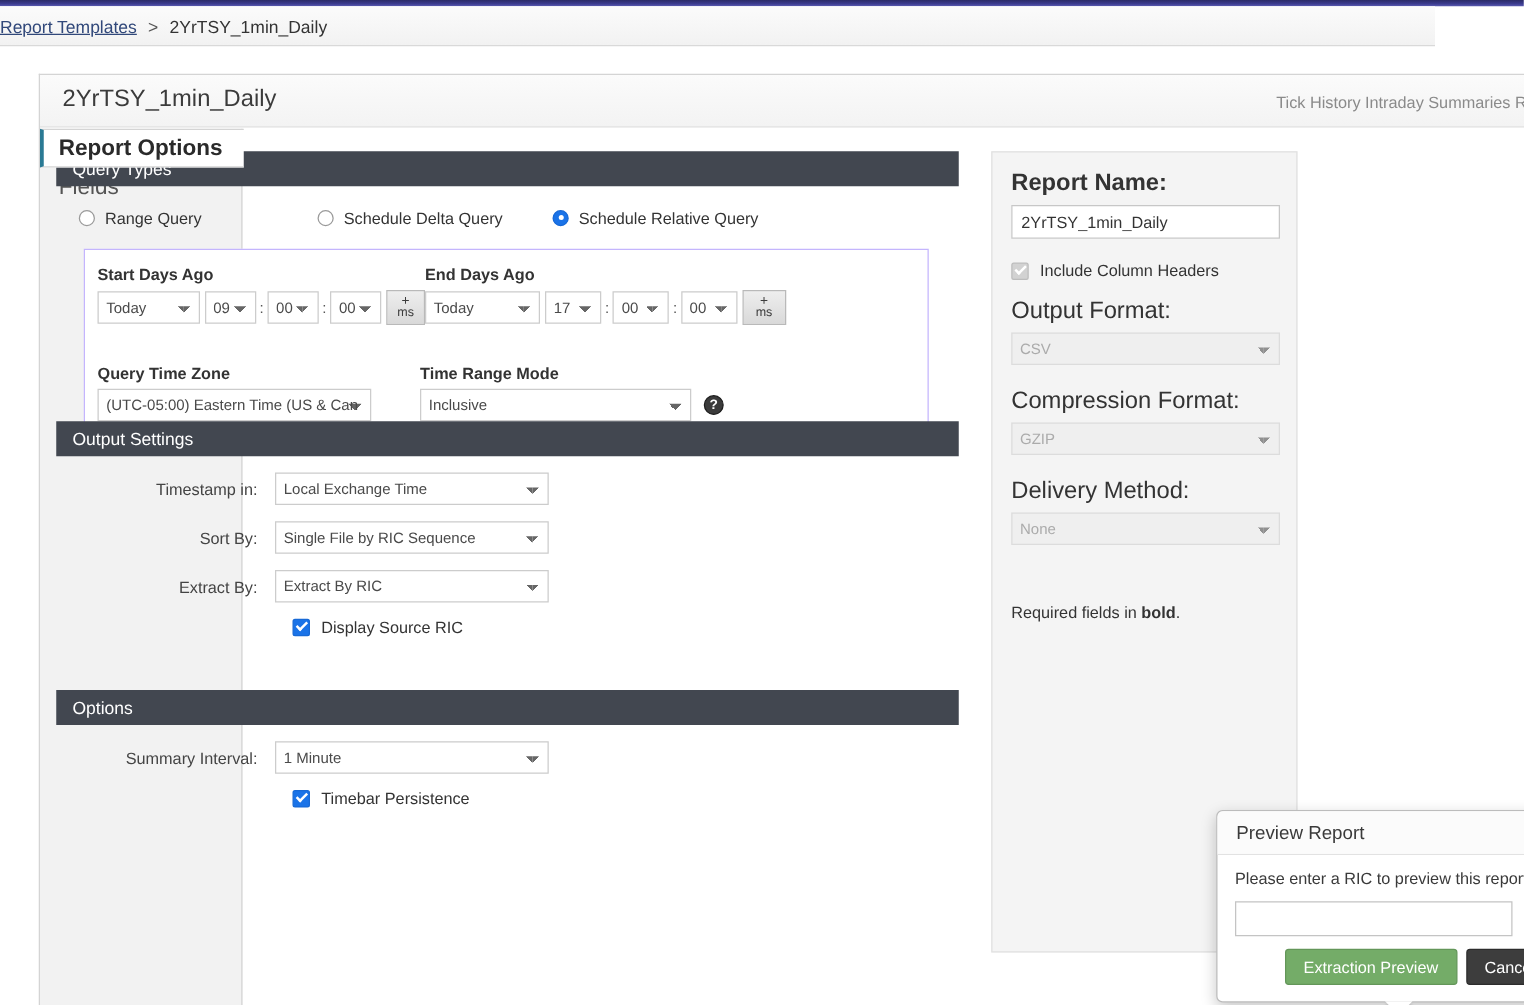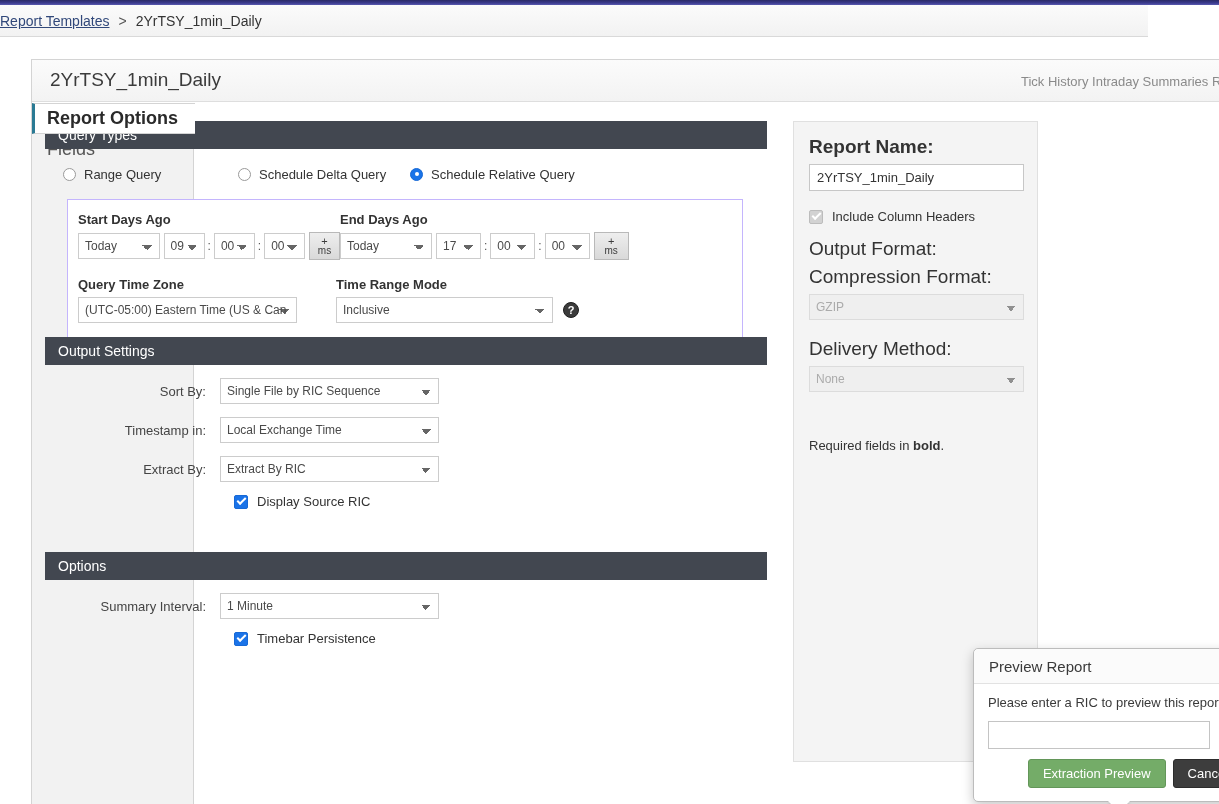--- a/index.html
+++ b/index.html
@@ -125,21 +125,21 @@
     padding: 14px 0 0 0;
   }
   .radio-row {
     display: flex; align-items: center;
     padding-left: 18px;
     height: 22px;
   }
   .radio-opt {
     display: flex; align-items: center;
     cursor: pointer;
-    margin-right: 0;
+    margin-right: 16px;
   }
   .radio-circle {
     width: 13px; height: 13px;
     border-radius: 50%;
     border: 1px solid #9a9a9a;
     background: #fff;
     display: inline-block;
     position: relative;
     flex: none;
   }
@@ -226,21 +226,21 @@
     display: flex; flex-direction: column;
     align-items: center; justify-content: center;
     cursor: pointer;
     font-family: "Liberation Sans", sans-serif;
   }
   .ms-btn .plus { font-size: 11px; margin-bottom: -1px; }
 
   .tz-row {
     display: flex;
     padding-left: 10px;
-    margin-top: 17px;
+    margin-top: 31px;
     align-items: flex-end;
   }
   .sel-tz   { width: 219px; }
   .sel-trm  { width: 217px; }
 
   .help-icon {
     width: 16px; height: 16px;
     border-radius: 50%;
     background: #3b3b3b;
     color: #fff;
@@ -536,30 +536,30 @@
         </div>
 
       </div>
     </div>
   </div>
 
   <div id="output-settings-section">
     <div class="section-header">Output Settings</div>
 
     <div class="form-row">
+      <div class="flabel">Timestamp in:</div>
+      <select class="sel sel-wide">
+        <option>Local Exchange Time</option>
+      </select>
+    </div>
+
+    <div class="form-row">
       <div class="flabel">Sort By:</div>
       <select class="sel sel-wide">
         <option>Single File by RIC Sequence</option>
-      </select>
-    </div>
-
-    <div class="form-row">
-      <div class="flabel">Timestamp in:</div>
-      <select class="sel sel-wide">
-        <option>Local Exchange Time</option>
       </select>
     </div>
 
     <div class="form-row">
       <div class="flabel">Extract By:</div>
       <select class="sel sel-wide">
         <option>Extract By RIC</option>
       </select>
     </div>
 
@@ -588,20 +588,23 @@
   <div id="right-panel">
     <div class="rp-label bold">Report Name:</div>
     <input id="report-name-input" type="text" value="2YrTSY_1min_Daily" style="">
 
     <div class="rp-check-row">
       <span class="cbox disabled"></span>
       <span class="cbox-label">Include Column Headers</span>
     </div>
 
     <div class="rp-label">Output Format:</div>
+    <select class="sel rp-sel" disabled="">
+      <option>CSV</option>
+    </select>
 
     <div class="rp-label">Compression Format:</div>
     <select class="sel rp-sel" disabled="">
       <option>GZIP</option>
     </select>
 
     <div class="rp-label">Delivery Method:</div>
     <select class="sel rp-sel" disabled="">
       <option>None</option>
     </select>

